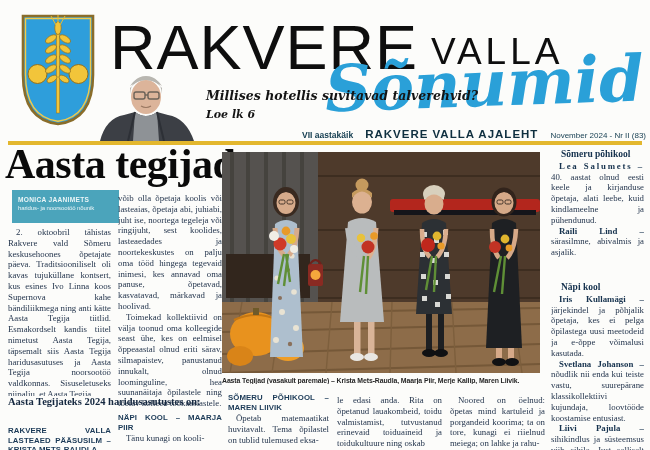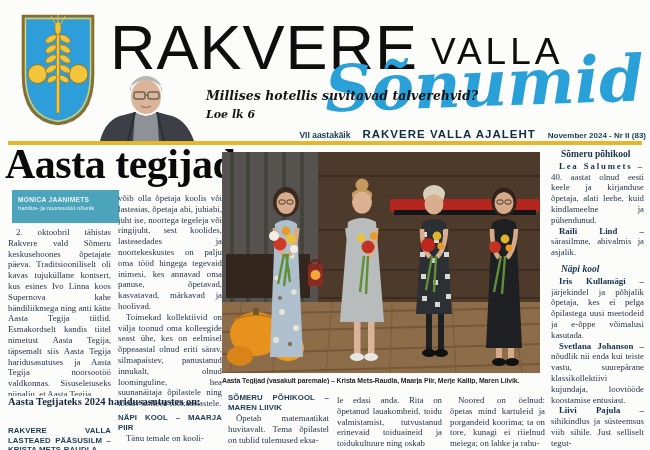--- a/index.html
+++ b/index.html
@@ -29,21 +29,21 @@
   .teaser-ref{
     position:absolute;left:206px;top:108px;font-style:italic;font-weight:bold;
     font-size:11px;color:#141414;font-family:"DejaVu Serif",serif;
   }
   .info-row{
     position:absolute;top:128px;right:4px;display:flex;gap:12px;align-items:baseline;
     font-family:"Liberation Sans",sans-serif;color:#143d50;white-space:nowrap;justify-content:space-between;
   }
   .info-vol{font-size:8.5px;font-weight:bold;}
   .info-paper{font-size:11.5px;font-weight:bold;letter-spacing:1px;color:#0f2f3f;}
-  .info-issue{font-size:8px;font-weight:bold;}
+  .info-issue{font-size:8px;font-weight:normal;}
   .gold-rule{position:absolute;left:8px;right:8px;top:141px;height:4px;background:#e3b72e;}
   
   .headline{
     position:absolute;left:5px;top:143px;font-size:42px;line-height:1;font-weight:bold;
     color:#0a0a0a;letter-spacing:-0.5px;white-space:nowrap;
   }
   .author-box{
     position:absolute;left:12px;top:190px;width:107px;height:33px;background:#4ba4bb;
     color:#eaf5f7;font-family:"Liberation Sans",sans-serif;box-sizing:border-box;padding:6px 6px 0;
   }
@@ -73,21 +73,21 @@
   
   .main-photo{position:absolute;left:222px;top:152px;width:318px;height:221px;background:#3f3229;}
   .caption{
     position:absolute;left:222px;top:377px;width:318px;white-space:nowrap;overflow:hidden;
     font-family:"Liberation Sans",sans-serif;font-size:6.9px;font-weight:bold;color:#262626;letter-spacing:-.1px;
   }
   
   .colF{position:absolute;left:551px;top:149px;width:93px;height:301px;overflow:hidden;
     font-size:8.8px;line-height:10.8px;text-align:justify;}
   .colF h3{margin:0 0 1px;font-size:9.5px;color:#16324e;text-indent:10px;font-weight:bold;}
-  .colF h3.second{margin-top:6px;font-style:italic;}
+  .colF h3.second{margin-top:24px;}
   .colF p{margin:0;text-indent:8px;}
   .colF b{color:#16324e;}
   .colF p.spread b{letter-spacing:1.8px;}
 </style>
 </head>
 <body>
 
 <div class="page">
 
   <svg class="crest" viewBox="0 0 76 114">
@@ -158,21 +158,21 @@
     <p class="ind">Toimekad kollektiivid on välja toonud oma kolleegide seast ühe, kes on eelmisel õppeaastal olnud eriti särav, silmapaistev, panustanud innukalt, olnud loominguline, hea suunanäitaja õpilastele ning toetav kolleeg töökaaslastele.</p>
   </div>
 
   <div class="subhead">Aasta Tegijateks 2024 haridusasutustes on:</div>
 
   <div class="award awdA">
     <h4>RAKVERE VALLA LASTEAED PÄÄSUSILM – KRISTA METS-RAUDLA</h4>
   </div>
   <div class="award awdB">
     <h4>NÄPI KOOL – MAARJA PIIR</h4>
-    <p>Tänu temale on kooli-</p>
+    <p>Tänu kunagi on kooli-</p>
   </div>
   <div class="award awdC">
     <h4>SÕMERU PÕHIKOOL – MAREN LIIVIK</h4>
     <p>Õpetab matemaatikat huvitavalt. Tema õpilastel on tublid tulemused eksa-</p>
   </div>
   <div class="award awdD">
     <p>le edasi anda. Rita on õpetanud lauakombeid, toidu valmistamist, tutvustanud erinevaid toiduaineid ja toidukultuure ning oskab</p>
   </div>
   <div class="award awdE">
     <p>Noored on öelnud: õpetas mind kartuleid ja porgandeid koorima; ta on tore, kunagi ei riielnud meiega; on lahke ja rahu-</p>

